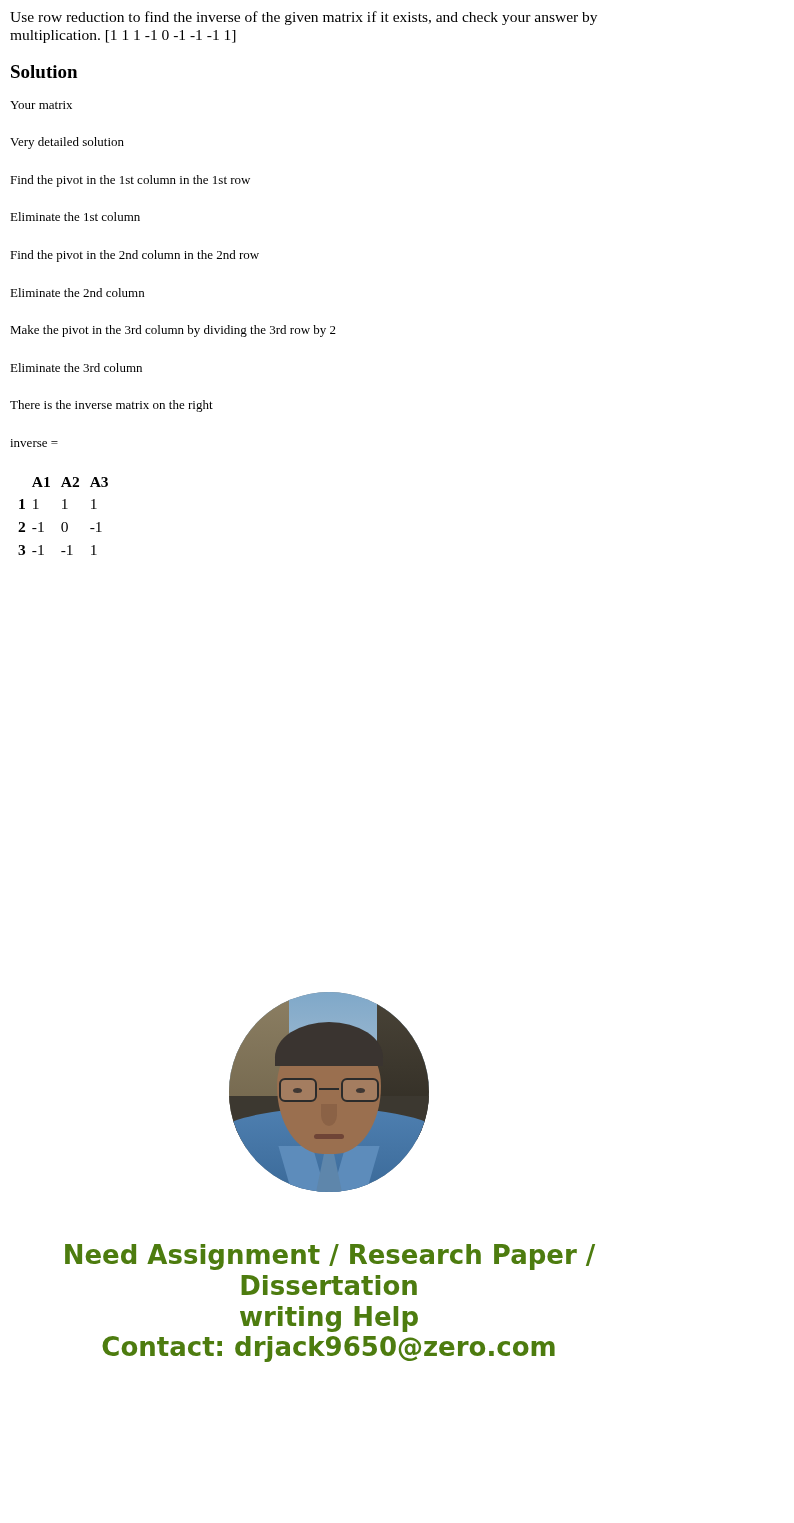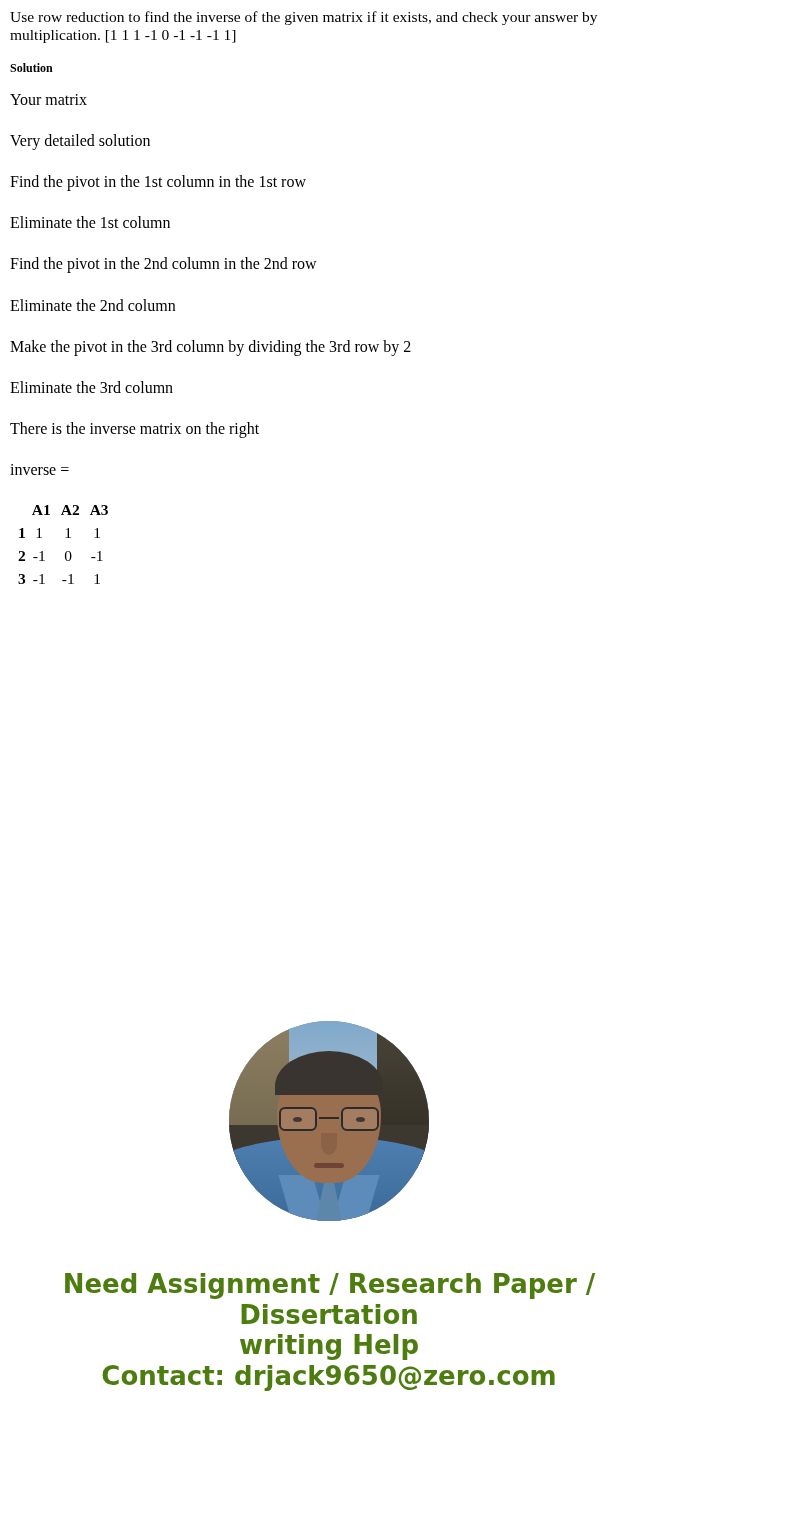--- a/index.html
+++ b/index.html
@@ -18,42 +18,42 @@
     padding: 8px 10px 0 10px;
     box-sizing: border-box;
     width: 658px;
   }
   .question {
     font-size: 15.5px;
     line-height: 1.18;
     margin: 0 0 4px 0;
   }
   .solution-heading {
-    font-size: 12px;
+    font-size: 19px;
     font-weight: bold;
     margin: 16px 0 14px 0;
     font-family: "Liberation Serif", serif;
   }
   .step {
-    font-size: 16px;
+    font-size: 13px;
     line-height: 1.2;
     margin: 0 0 22px 0;
   }
   .step:last-of-type {
     margin-bottom: 20px;
   }
   .matrix-table {
     border-collapse: collapse;
     margin: 10px 0 0 6px;
     font-size: 15.5px;
   }
   .matrix-table th,
   .matrix-table td {
     padding: 1px 6px 1px 2px;
-    text-align: center;
+    text-align: left;
     font-weight: normal;
     line-height: 1.35;
   }
   .matrix-table th.col-head {
     font-weight: bold;
     padding-right: 8px;
   }
   .matrix-table th.row-head {
     font-weight: bold;
     text-align: right;

